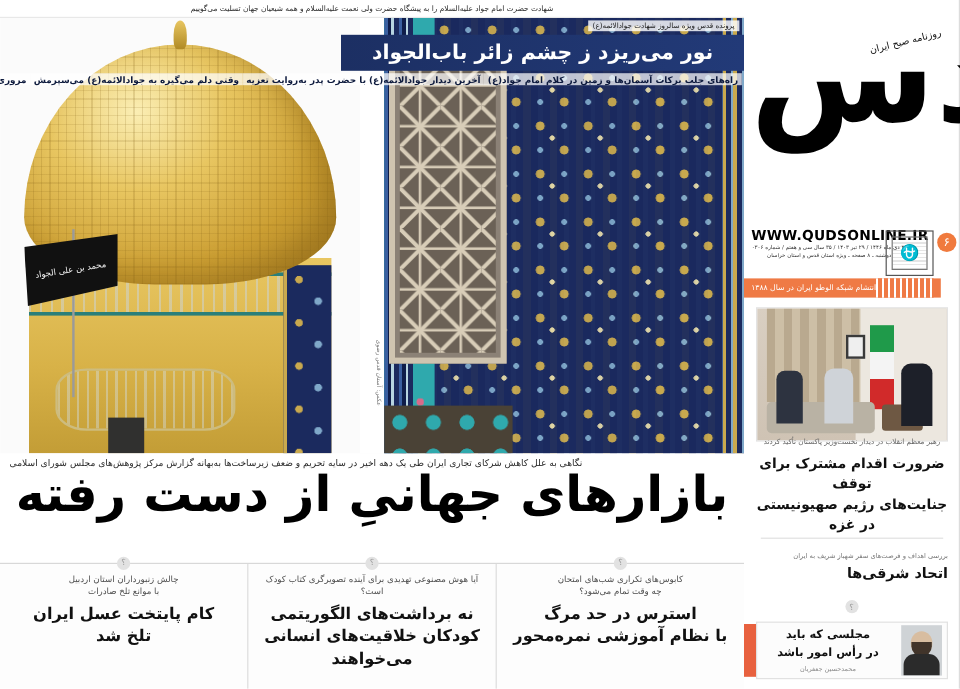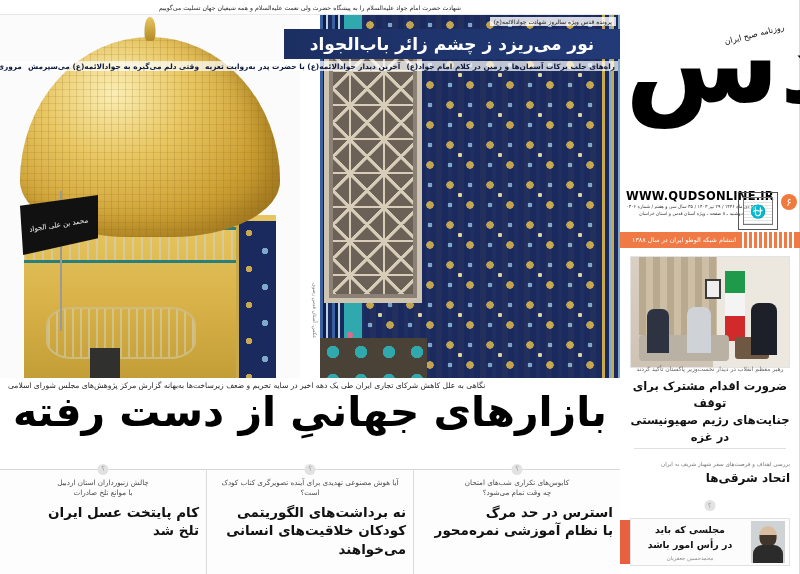--- a/index.html
+++ b/index.html
@@ -234,21 +234,21 @@
     flex: 1; padding: 8px 7px 4px 7px;
     border-left: 1px solid #dcdcdc;
     text-align: center; position: relative;
   }
   .teaser:last-child { border-left: none; }
   .teaser-kicker {
     font-size: 7.2px; color: #4d4d4d; line-height: 1.4;
   }
   .teaser-title {
     margin-top: 5px;
-    font-size: 13.5px; font-weight: bold; color: #111; line-height: 1.35; text-align: right;
+    font-size: 13.5px; font-weight: bold; color: #111; line-height: 1.35;
   }
   .teaser-dot {
     position: absolute; top: -6px; left: 50%; transform: translateX(-50%);
     width: 11px; height: 11px; border-radius: 50%;
     background: #e2e2e2; color: #9a9a9a;
     font-size: 7px; line-height: 11px;
   }
 
   
   .watermark {
@@ -314,21 +314,21 @@
     background:
       repeating-linear-gradient(0deg, rgba(0,0,0,.10) 0 1px, transparent 1px 3px);
   }
   .pagenum {
     position: absolute; top: 194px; right: 2px;
     width: 16px; height: 16px; border-radius: 50%;
     background: #f07a3d; color: #fff;
     font-size: 10px; display: flex; align-items: center; justify-content: center;
   }
   .orange-bar {
-    position: absolute; top: 232px; left: 0; width: 180px; height: 16px;
+    position: absolute; top: 232px; left: 0; width: 164px; height: 16px;
     background: #ef7a45; display: flex; align-items: center;
     padding: 0 6px;
   }
   .orange-bar .stripes {
     width: 52px; height: 100%;
     background: repeating-linear-gradient(90deg, #fff 0 2px, #ef7a45 2px 5px);
   }
   .orange-bar .ob-text {
     flex: 1; text-align: center; color: #fff; font-size: 6.4px;
     white-space: nowrap;

